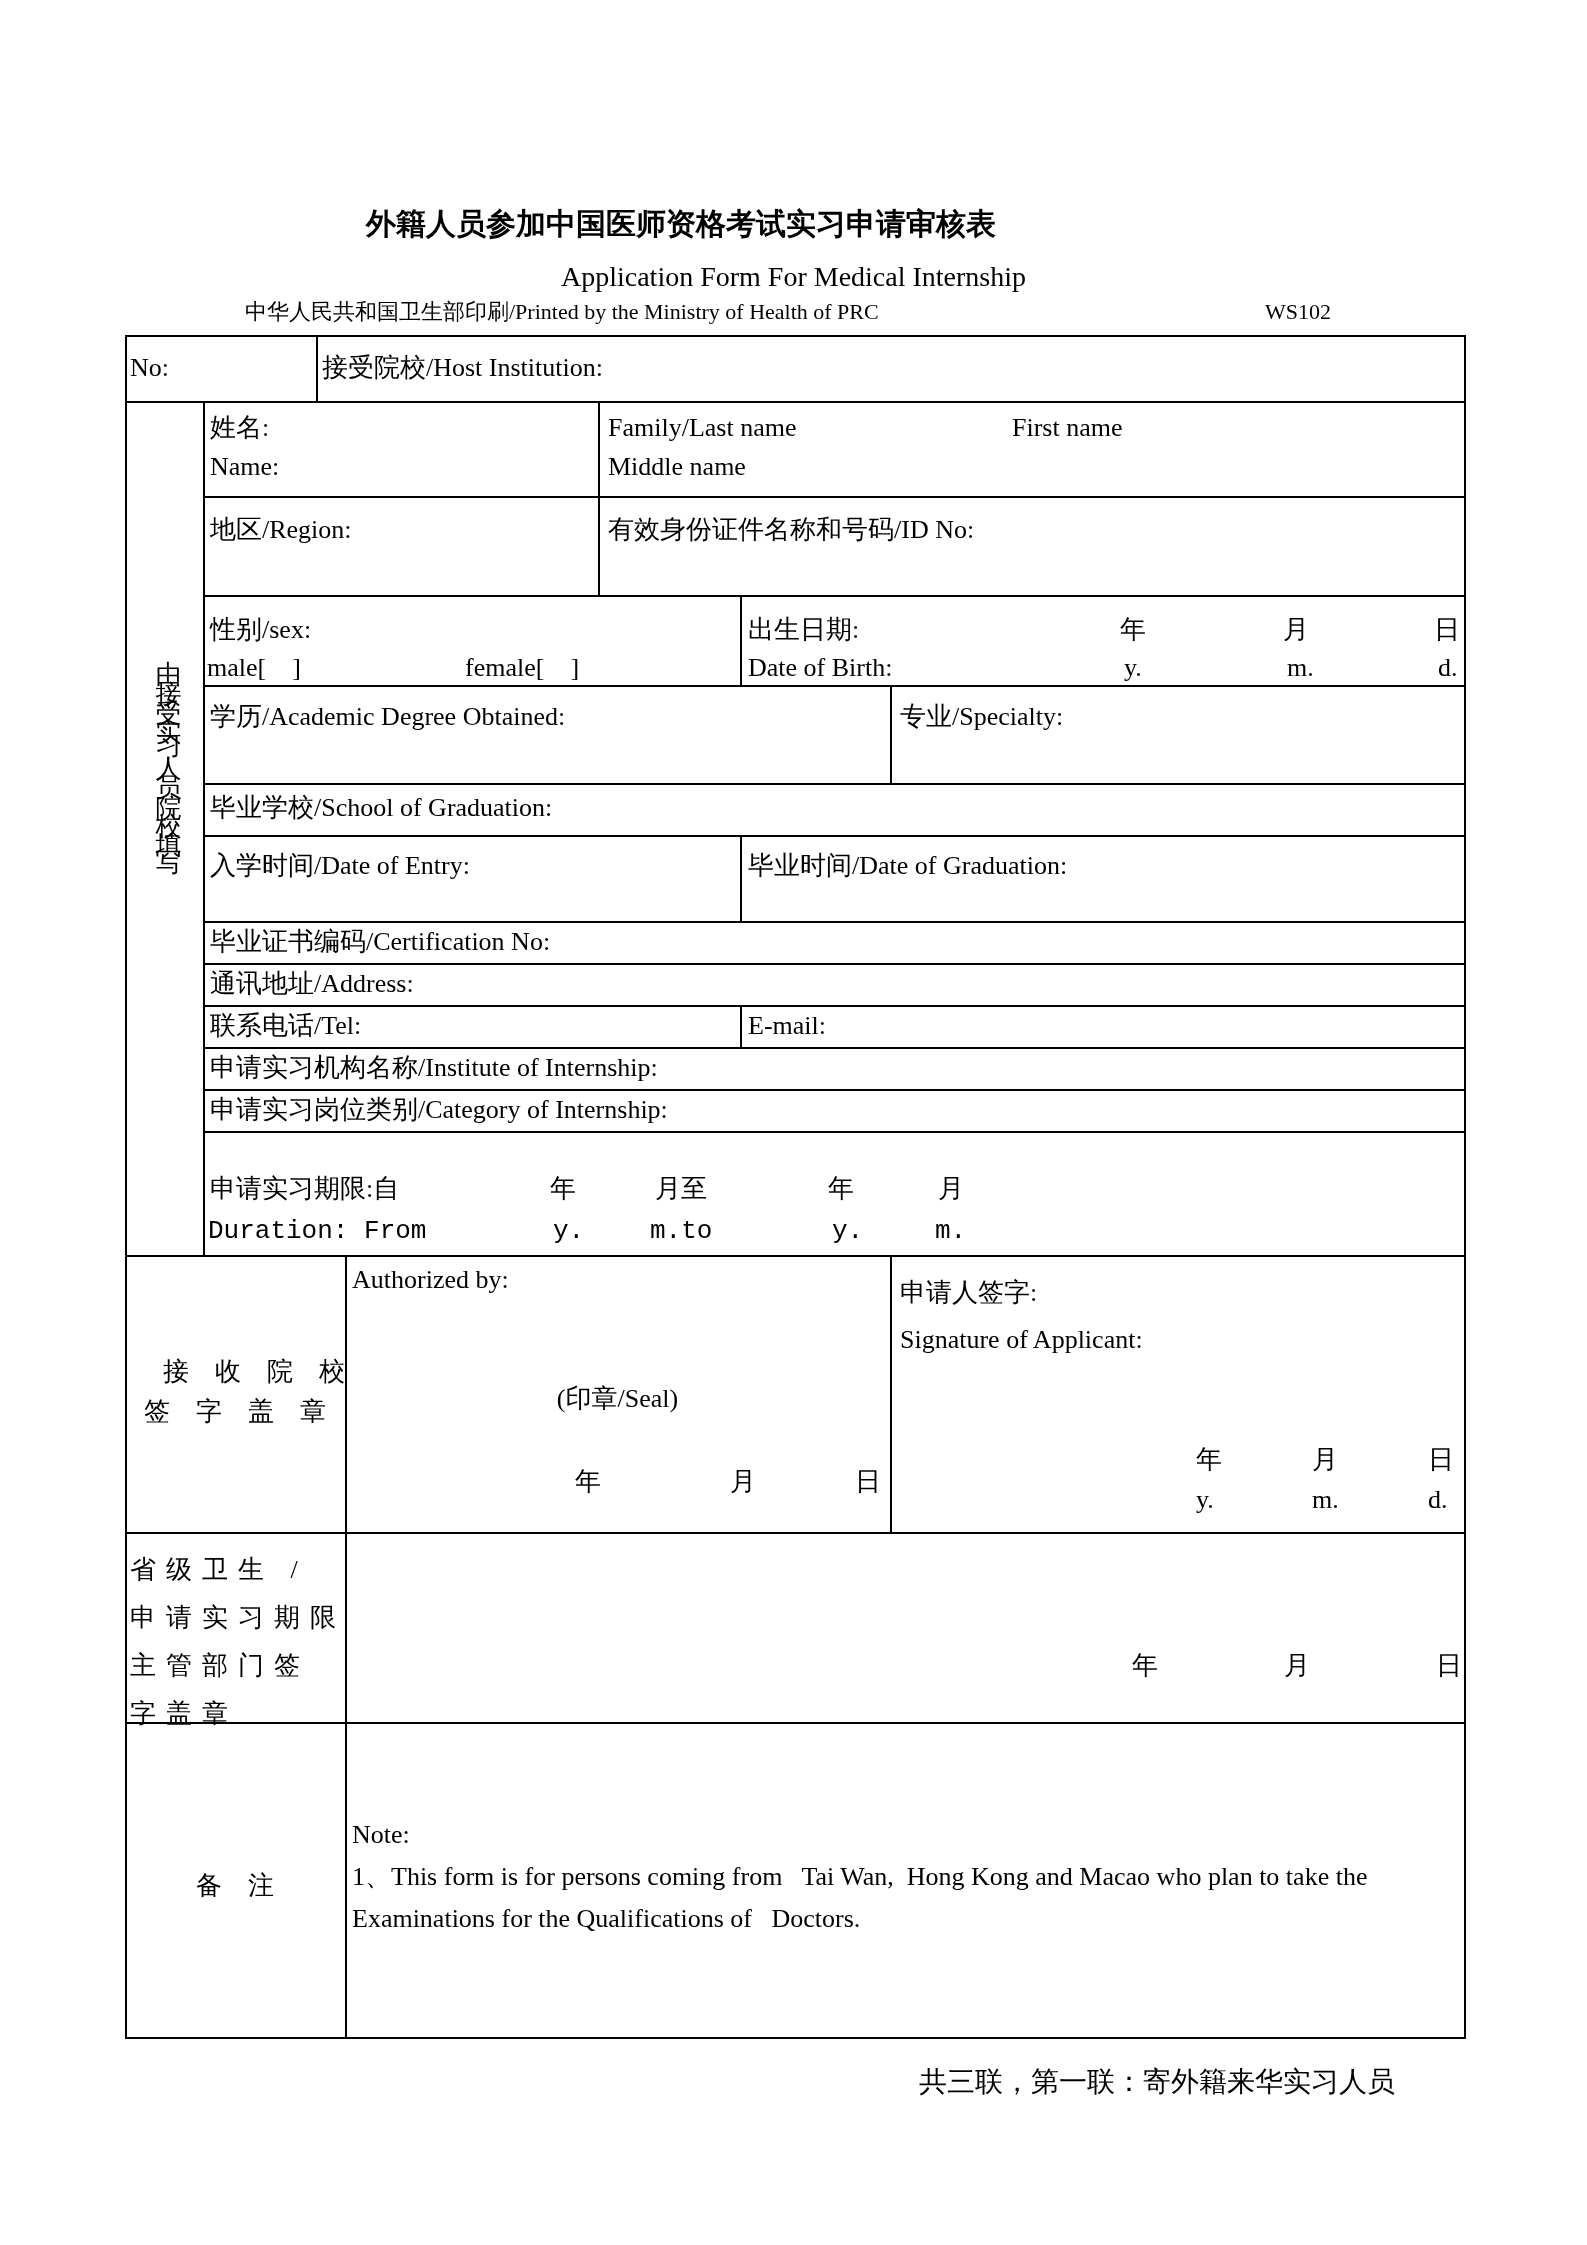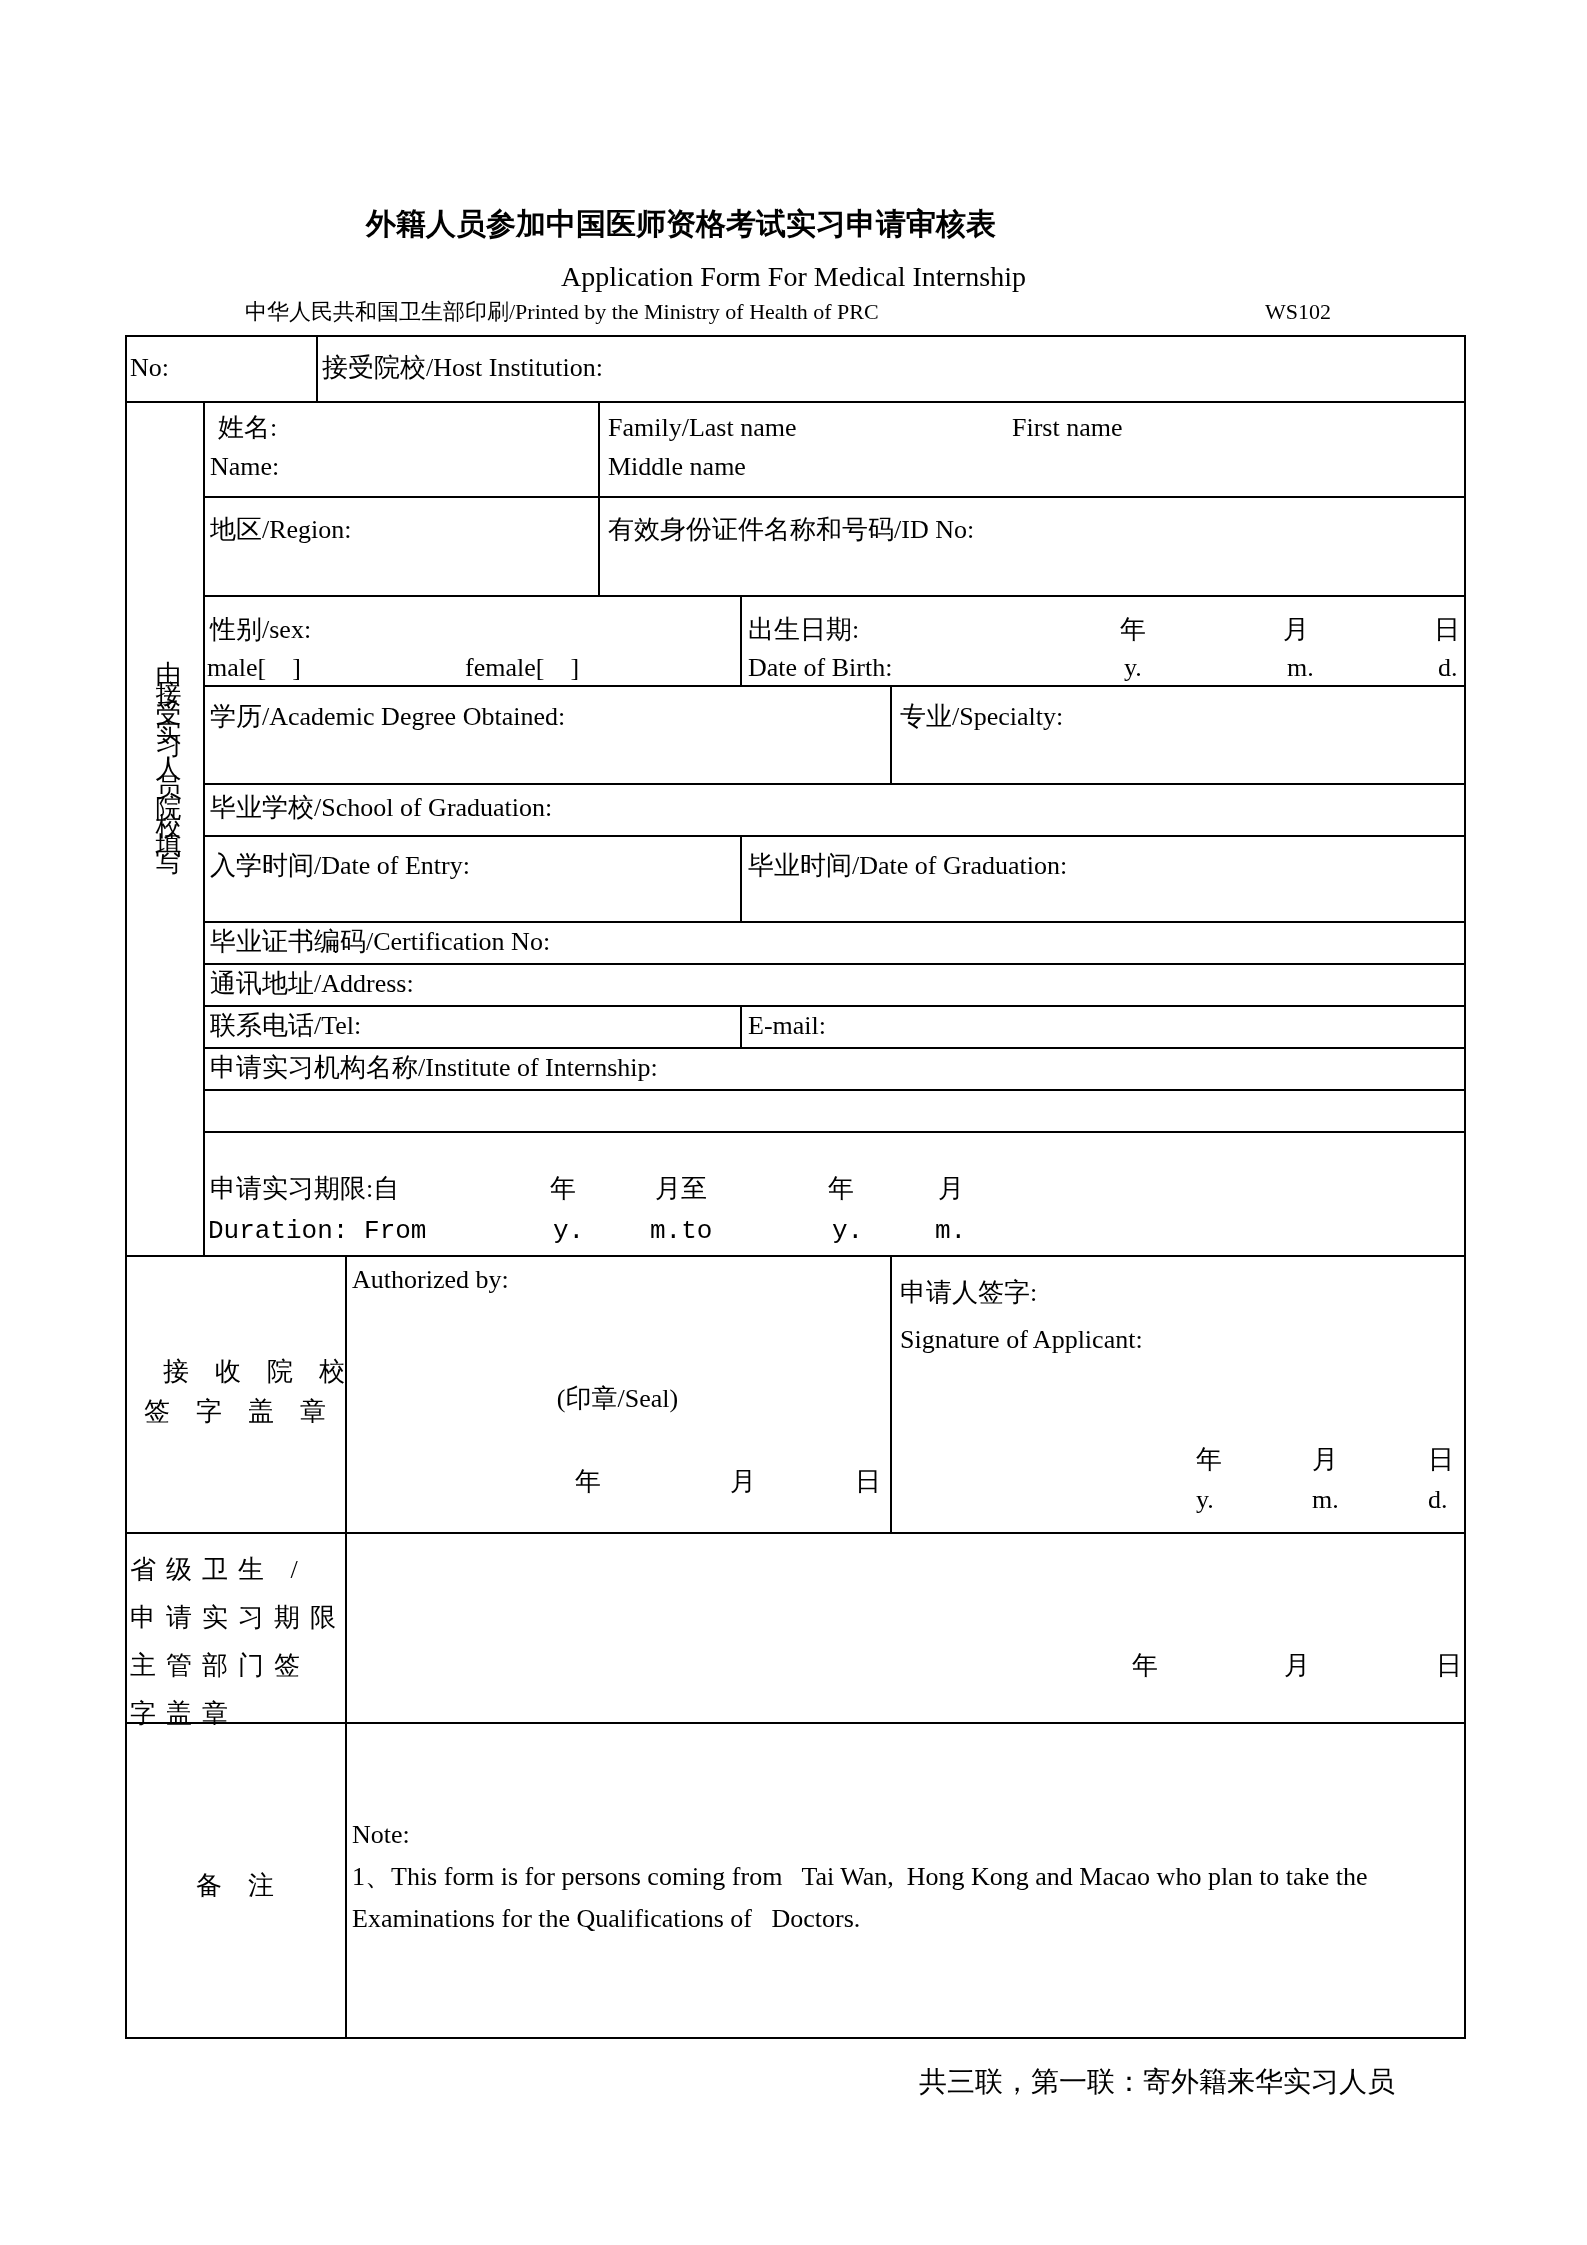--- a/index.html
+++ b/index.html
@@ -52,21 +52,21 @@
   <div class="line" style="left:740px;top:835px;width:2px;height:86px;"></div>
   <div class="line" style="left:740px;top:1005px;width:2px;height:42px;"></div>
   <div class="line" style="left:345px;top:1255px;width:2px;height:784px;"></div>
   <div class="line" style="left:890px;top:1255px;width:2px;height:277px;"></div>
 
   <div class="t" style="left:130px;top:350px;">No:</div>
   <div class="t" style="left:322px;top:350px;">接受院校/Host Institution:</div>
 
   <div class="vtext" style="left:151px;top:640px;">由接受实习人员院校填写</div>
 
-  <div class="t" style="left:210px;top:410px;margin-left:8px;">姓名:</div>
+  <div class="t" style="left:210px;top:410px;">姓名:</div>
   <div class="t" style="left:210px;top:449px;">Name:</div>
   <div class="t" style="left:608px;top:410px;">Family/Last name</div>
   <div class="t" style="left:1012px;top:410px;">First name</div>
   <div class="t" style="left:608px;top:449px;">Middle name</div>
 
   <div class="t" style="left:210px;top:512px;">地区/Region:</div>
   <div class="t" style="left:608px;top:512px;">有效身份证件名称和号码/ID No:</div>
 
   <div class="t" style="left:210px;top:612px;">性别/sex:</div>
   <div class="t" style="left:207px;top:650px;">male[    ]</div>
@@ -86,20 +86,21 @@
   <div class="t" style="left:210px;top:790px;">毕业学校/School of Graduation:</div>
 
   <div class="t" style="left:210px;top:848px;">入学时间/Date of Entry:</div>
   <div class="t" style="left:748px;top:848px;">毕业时间/Date of Graduation:</div>
 
   <div class="t" style="left:210px;top:924px;">毕业证书编码/Certification No:</div>
   <div class="t" style="left:210px;top:966px;">通讯地址/Address:</div>
   <div class="t" style="left:210px;top:1008px;">联系电话/Tel:</div>
   <div class="t" style="left:748px;top:1008px;">E-mail:</div>
   <div class="t" style="left:210px;top:1050px;">申请实习机构名称/Institute of Internship:</div>
+  <div class="t" style="left:210px;top:1092px;">申请实习岗位类别/Category of Internship:</div>
 
   <div class="t" style="left:210px;top:1171px;">申请实习期限:自</div>
   <div class="t" style="left:550px;top:1171px;">年</div>
   <div class="t" style="left:655px;top:1171px;">月至</div>
   <div class="t" style="left:828px;top:1171px;">年</div>
   <div class="t" style="left:938px;top:1171px;">月</div>
   <div class="t mono" style="left:208px;top:1213px;">Duration: From</div>
   <div class="t mono" style="left:553px;top:1213px;">y.</div>
   <div class="t mono" style="left:650px;top:1213px;">m.to</div>
   <div class="t mono" style="left:832px;top:1213px;">y.</div>

